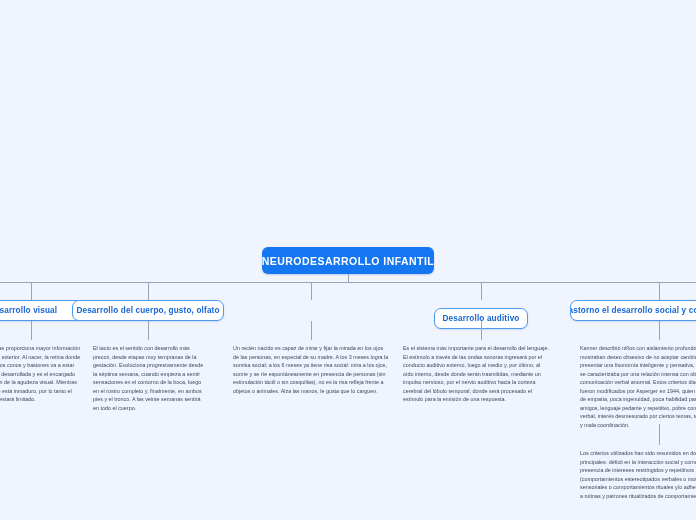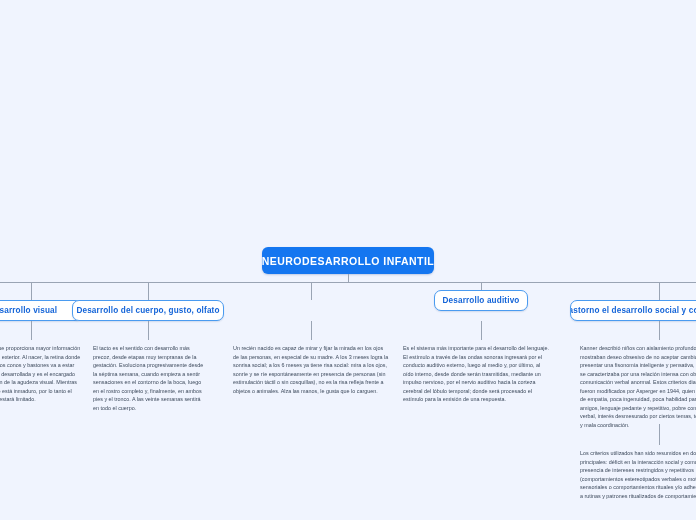--- a/index.html
+++ b/index.html
@@ -109,21 +109,21 @@
 
   <div class="branch-node" style="left:-36px; top:300px; width:118px;">
     <span class="branch-label">Desarrollo visual</span>
   </div>
 
   <div class="branch-node" style="left:72px; top:300px; width:152px;">
     <span class="branch-label">Desarrollo del cuerpo, gusto, olfato</span>
   </div>
 
 
-  <div class="branch-node" style="left:434px; top:290px; width:94px;">
+  <div class="branch-node" style="left:434px; top:308px; width:94px;">
     <span class="branch-label">Desarrollo auditivo</span>
   </div>
 
   <div class="branch-node" style="left:570px; top:300px; width:166px;">
     <span class="branch-label">Trastorno el desarrollo social y comunicación</span>
   </div>
 
   <div class="vline" style="left:31px; top:321px; height:19px;"></div>
   <div class="vline" style="left:148px; top:321px; height:19px;"></div>
   <div class="vline" style="left:311px; top:321px; height:19px;"></div>

